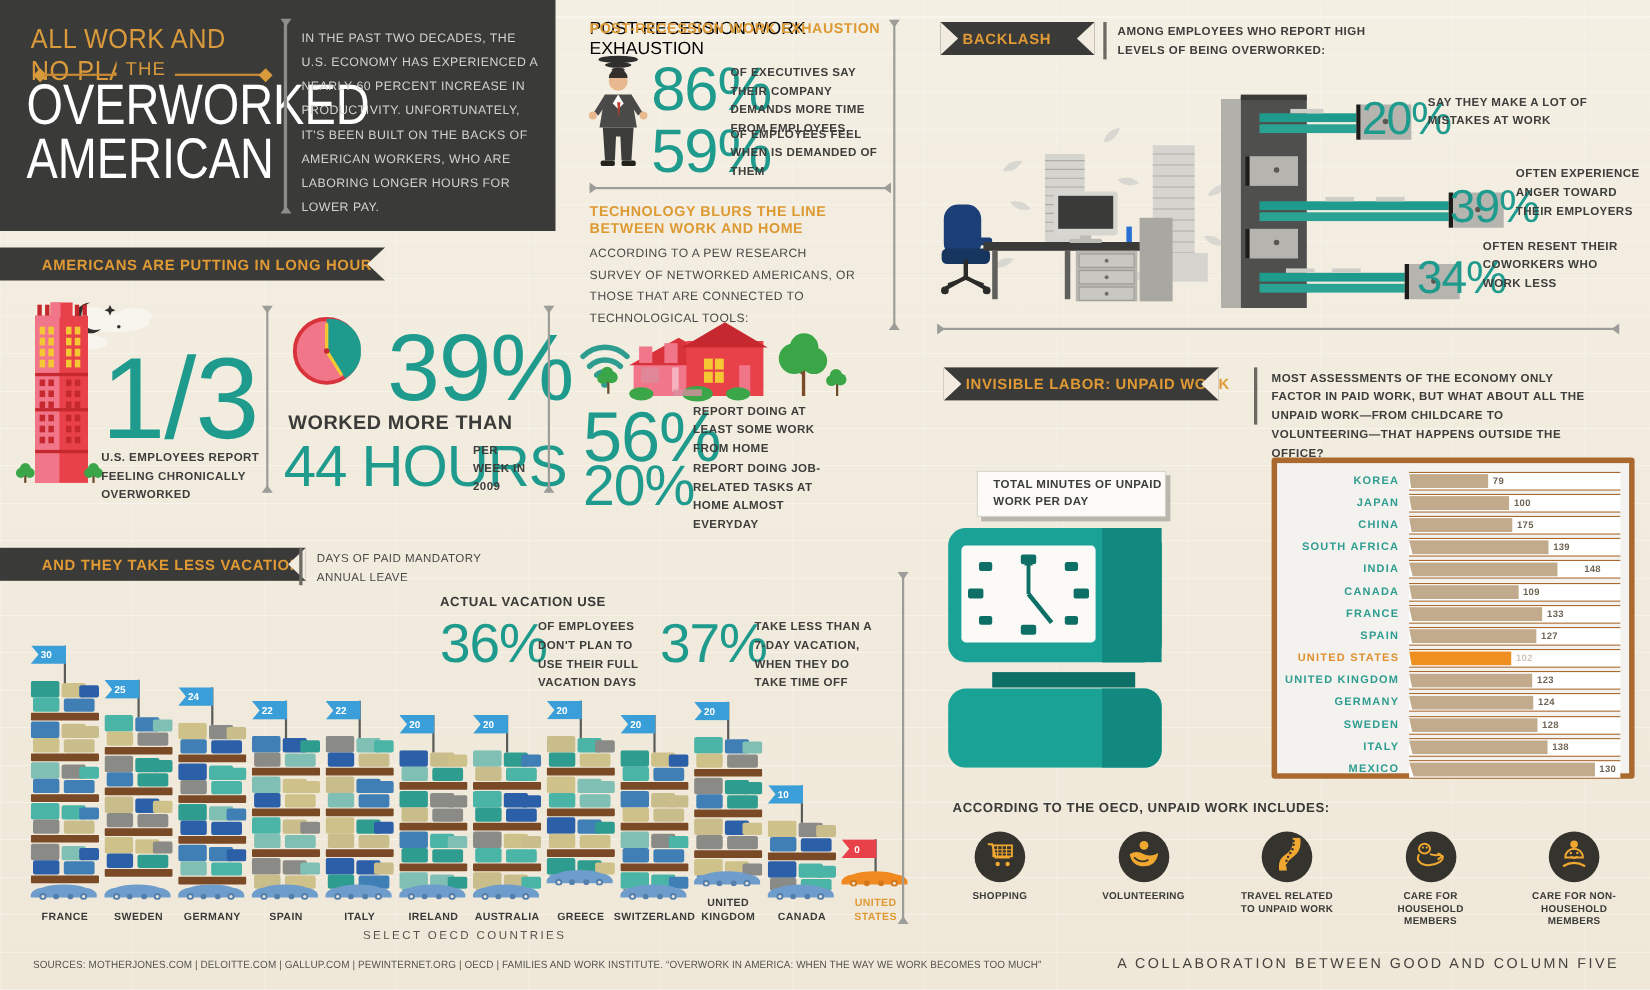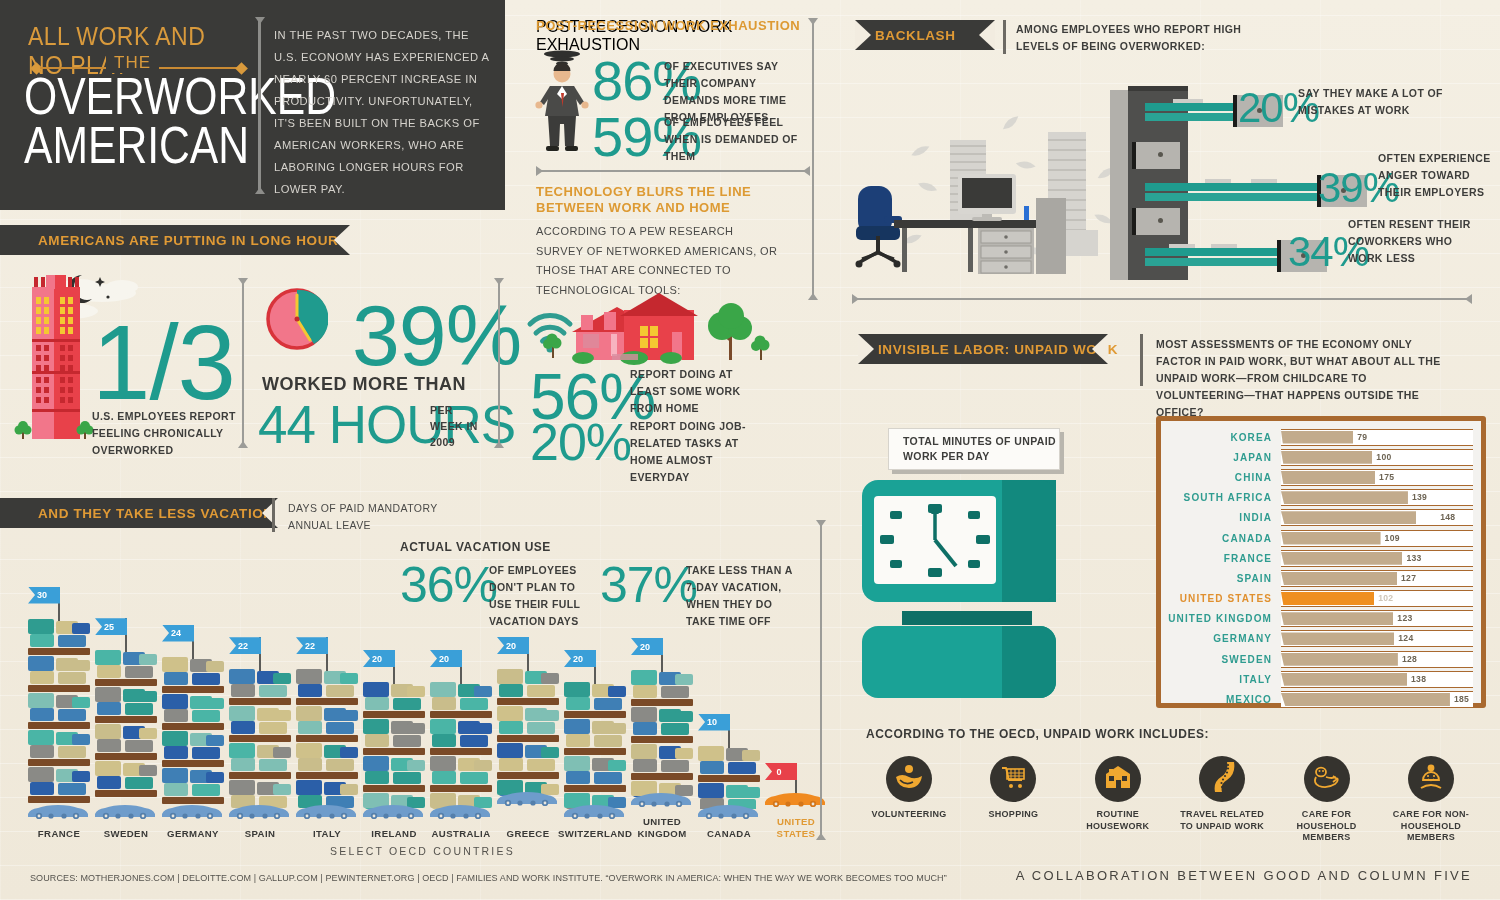--- a/index.html
+++ b/index.html
@@ -1203,68 +1203,56 @@
             <div class="oecd-name">ITALY</div>
             <div class="oecd-track">
               <div class="oecd-bar" style="width: 65.6432%;"></div>
               <div class="oecd-val dark" style="left: calc(65.6432% + 4px);">138</div>
             </div>
           </div>
           <div class="oecd-row">
             <div class="oecd-name">MEXICO</div>
             <div class="oecd-track">
               <div class="oecd-bar" style="width: 88%;"></div>
-              <div class="oecd-val dark" style="left: calc(88% + 4px);">185</div>
+              <div class="oecd-val dark" style="left: calc(88% + 4px);">130</div>
             </div>
           </div>
         </div>
     </div>
   </div>
 
   <div class="abs" style="left:866px;top:727px;font-size:12px;font-weight:bold;color:#3a3a38;letter-spacing:0.5px;">ACCORDING TO THE OECD, UNPAID WORK INCLUDES:</div>
   <div class="abs" id="oecd-icons" style="left:860px;top:756px;width:620px;display:flex;justify-content:space-between;">
-      <div style="width: 98px;">
-        <div class="circ-icon">
-          <div style="position:absolute;left:50%;top:50%;transform:translate(-50%,-50%);"><svg width="30" height="26" viewBox="0 0 30 26">
-              <circle cx="15" cy="5" r="4" fill="#f0a830"></circle>
-              <path d="M2 13 q6 -4 13 0 q6 3 13 -1 q-2 12 -13 12 q-11 0 -13 -11z" fill="#f0a830"></path>
-              <path d="M6 16 q6 6 13 2" stroke="#35332e" stroke-width="1.6" fill="none"></path>
-            </svg></div>
-        </div>
-        <div class="icon-lbl">VOLUNTEERING</div>
-      </div>
       <div style="width: 98px;">
         <div class="circ-icon">
           <div style="position:absolute;left:50%;top:50%;transform:translate(-50%,-50%);"><svg width="26" height="26" viewBox="0 0 26 26">
               <path d="M2 4 h4 l3 12 h13" stroke="#f0a830" stroke-width="1.8" fill="none"></path>
               <rect x="7" y="5" width="17" height="10" fill="none" stroke="#f0a830" stroke-width="1.6"></rect>
               <g stroke="#f0a830" stroke-width="1">
                 <line x1="11" y1="5" x2="11" y2="15"></line>
                 <line x1="15" y1="5" x2="15" y2="15"></line>
                 <line x1="19" y1="5" x2="19" y2="15"></line>
                 <line x1="7" y1="9" x2="24" y2="9"></line>
                 <line x1="7" y1="12" x2="24" y2="12"></line>
               </g>
               <circle cx="11" cy="22" r="2" fill="#f0a830"></circle>
               <circle cx="20" cy="22" r="2" fill="#f0a830"></circle>
             </svg></div>
         </div>
         <div class="icon-lbl">SHOPPING</div>
       </div>
       <div style="width: 98px;">
         <div class="circ-icon">
-          <div style="position:absolute;left:50%;top:50%;transform:translate(-50%,-50%);"><svg width="28" height="24" viewBox="0 0 28 24">
-              <path d="M2 9 L14 1 L26 9 v14 h-24z" fill="#f0a830"></path>
-              <rect x="5" y="4" width="4" height="5" fill="#f0a830"></rect>
-              <rect x="5" y="11" width="5" height="5" fill="#35332e"></rect>
-              <rect x="18" y="11" width="5" height="5" fill="#35332e"></rect>
-              <rect x="12" y="15" width="5" height="8" fill="#35332e"></rect>
-            </svg></div>
-        </div>
-        <div class="icon-lbl">ROUTINE HOUSEWORK</div>
+          <div style="position:absolute;left:50%;top:50%;transform:translate(-50%,-50%);"><svg width="30" height="26" viewBox="0 0 30 26">
+              <circle cx="15" cy="5" r="4" fill="#f0a830"></circle>
+              <path d="M2 13 q6 -4 13 0 q6 3 13 -1 q-2 12 -13 12 q-11 0 -13 -11z" fill="#f0a830"></path>
+              <path d="M6 16 q6 6 13 2" stroke="#35332e" stroke-width="1.6" fill="none"></path>
+            </svg></div>
+        </div>
+        <div class="icon-lbl">VOLUNTEERING</div>
       </div>
       <div style="width: 98px;">
         <div class="circ-icon">
           <div style="position:absolute;left:50%;top:50%;transform:translate(-50%,-50%);"><svg width="26" height="30" viewBox="0 0 26 30">
               <path d="M6 30 q-2 -10 6 -15 q8 -5 6 -15 h7 q2 12 -7 18 q-7 4 -5 12z" fill="#f0a830"></path>
               <g fill="#35332e">
                 <circle cx="13" cy="25" r="1.1"></circle>
                 <circle cx="12.5" cy="21" r="1.1"></circle>
                 <circle cx="14" cy="17.5" r="1.1"></circle>
                 <circle cx="16" cy="14" r="1.1"></circle>

